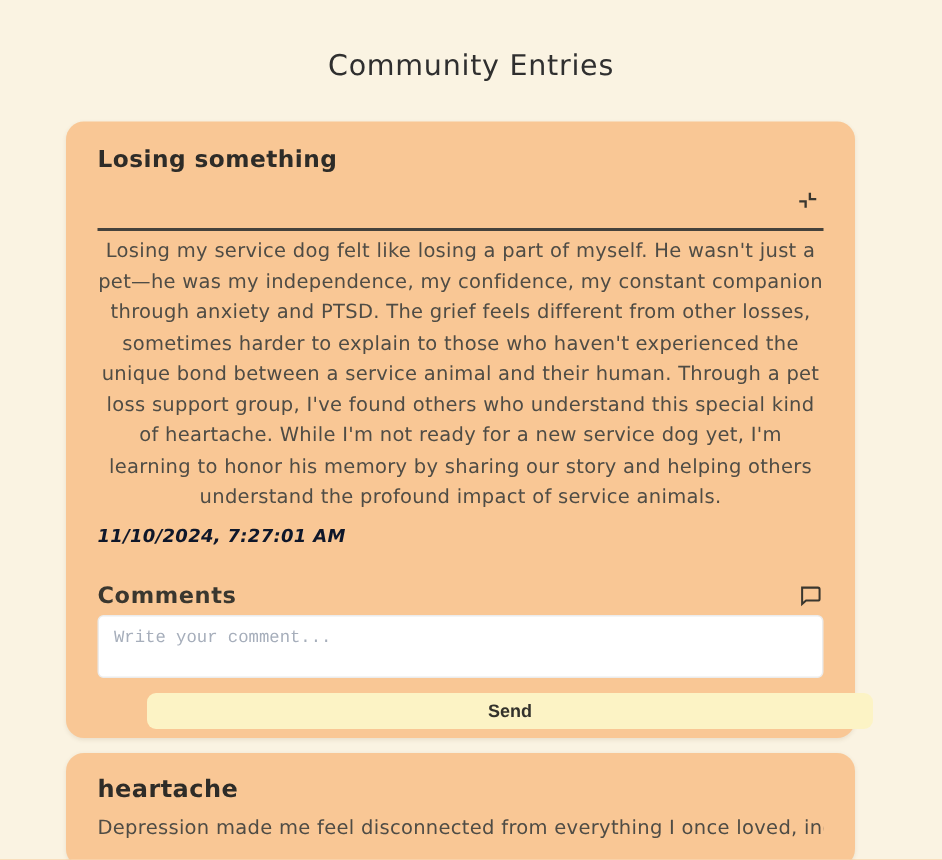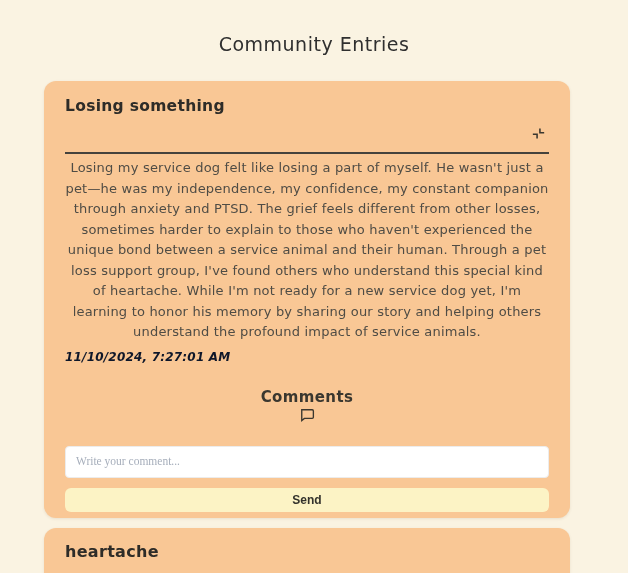--- a/index.html
+++ b/index.html
@@ -80,61 +80,61 @@
     font-style:italic;
     color:#0f172a;
     letter-spacing:0.2px;
     font-weight:bold;
   }
   .comments-header{
     margin-top:24px;
     display:flex;
     align-items:center;
     justify-content:space-between;
-    flex-direction:column;
   }
   .comments-title{
     font-size:15px;
     font-weight:600;
     color:#3a372f;
     letter-spacing:0.4px;
   }
   .bubble-icon{
     color:#3a372f;
     line-height:0;
   }
   .comment-input{
     display:block;
     width:100%;
-    height:32px;
-    margin-top:22px;
+    height:42px;
+    margin-top:4px;
     border:1px solid #ececec;
     border-radius:4px;
     background:var(--input-bg);
     resize:none;
     padding:8px 10px;
-    font-family:Liberation Serif, serif;
+    font-family:Liberation Mono, monospace;
     font-size:11.5px;
     color:#333;
     outline:none;
   }
   .comment-input::placeholder{color:var(--placeholder);}
   .send-btn{
     display:block;
     width:100%;
     margin-top:10px;
     height:24px;
     border:none;
     border-radius:6px;
     background:var(--send-bg);
     font-family:"Liberation Sans", sans-serif;
     font-size:12px;
     font-weight:700;
     color:#33322c;
     cursor:pointer;
+    margin-left:33px;
   }
   .preview-card{
     padding:14px 21px 16px 21px;
     cursor:pointer;
   }
   .preview-title{
     font-size:16px;
     font-weight:700;
     color:#2e2c28;
     letter-spacing:0.3px;

